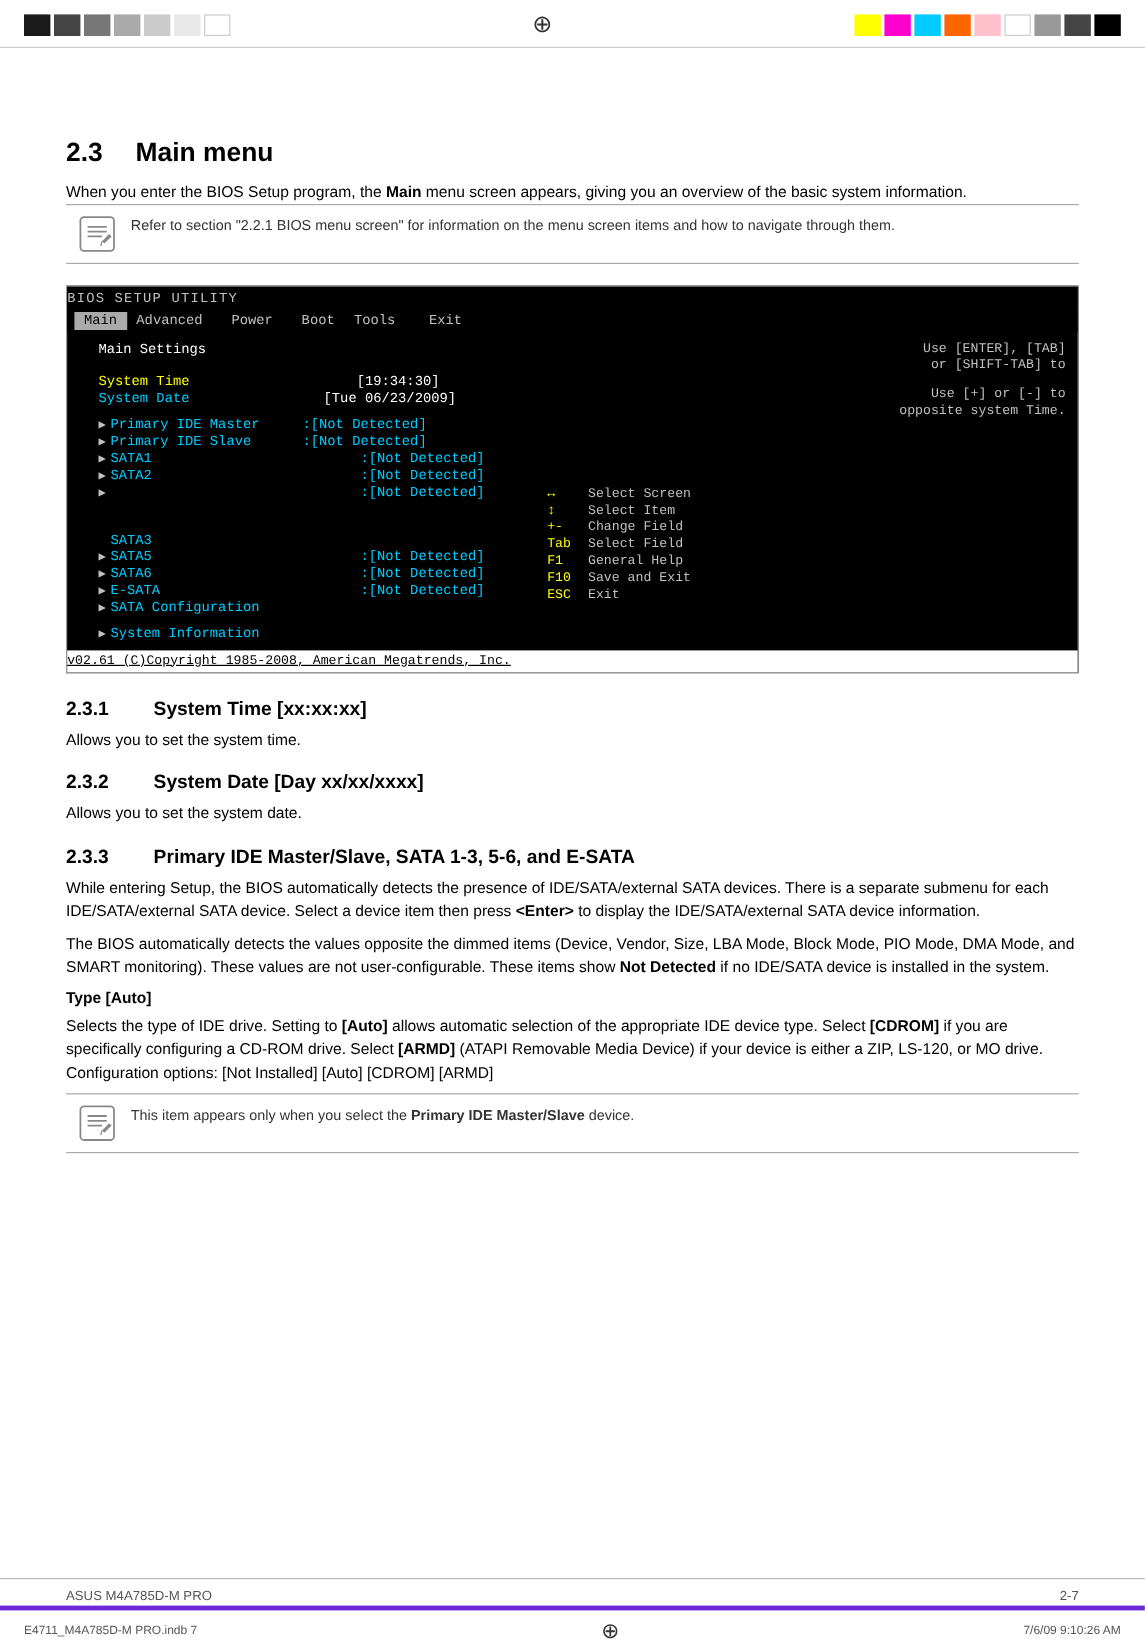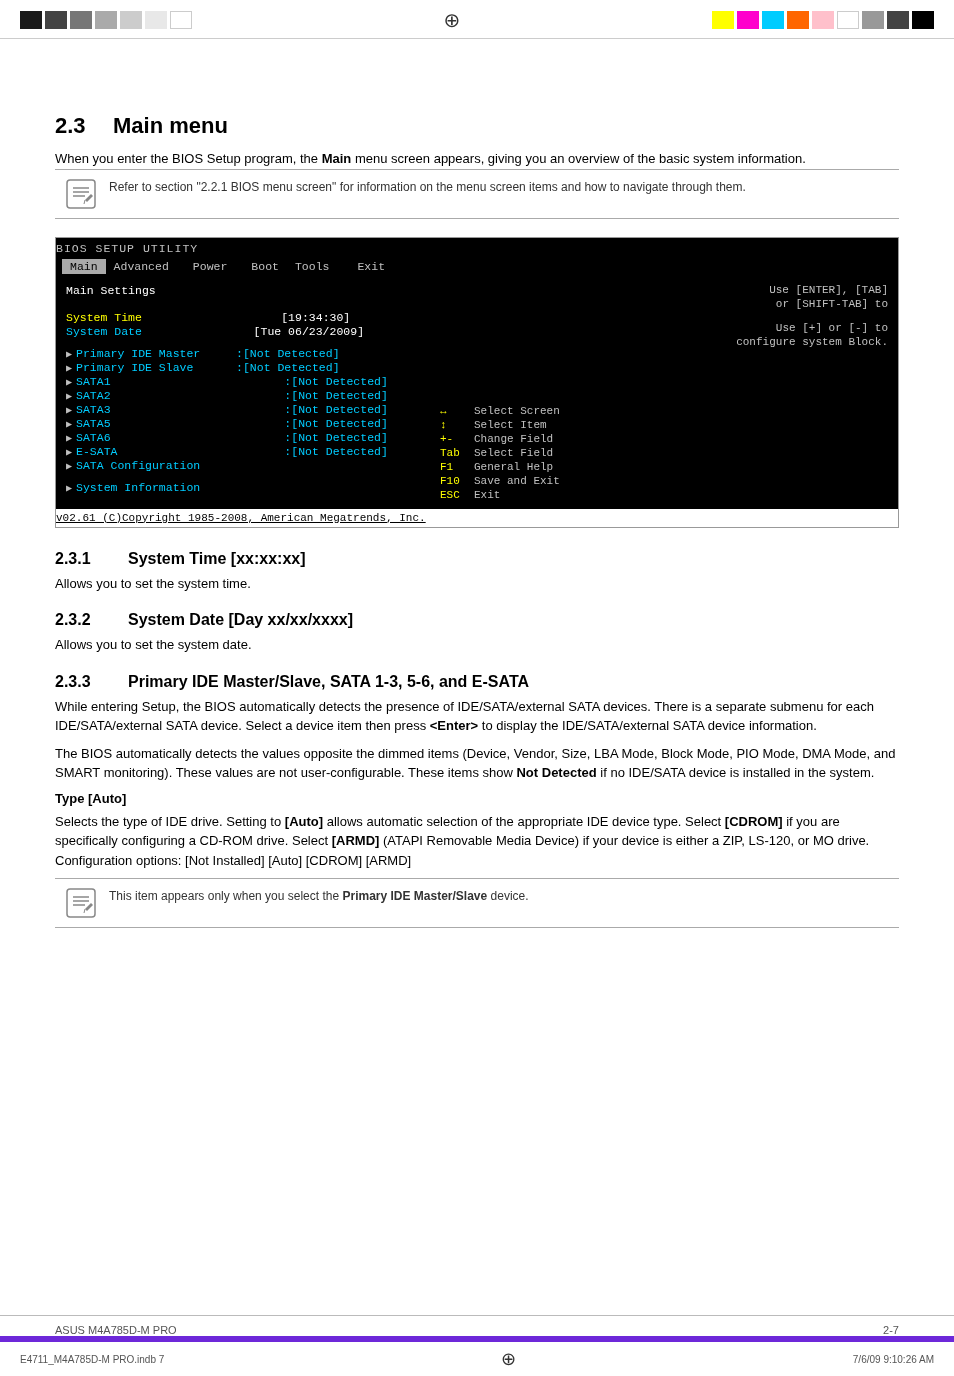--- a/index.html
+++ b/index.html
@@ -56,21 +56,21 @@
     
     .bottom-bar {
       position: absolute;
       bottom: 0;
       left: 0;
       right: 0;
       display: flex;
       align-items: center;
       justify-content: space-between;
       padding: 6px 20px;
-      border-top: 6px solid #6d28d9;
+      border-top: 4px solid #6d28d9;
       font-size: 10px;
       color: #555;
     }
     .bottom-bar .crosshair {
       font-size: 18px;
     }
 
     
     .content {
       padding: 30px 55px 60px 55px;
@@ -144,21 +144,21 @@
       color: #c0c0c0;
       font-size: 11.5px;
     }
     .bios-menu-item.active {
       background: #aaa;
       color: #000;
     }
     .bios-body {
       display: flex;
       flex-direction: row;
-      padding: 4px 0 2px 0;
+      padding: 4px 0 2px 16px;
       min-height: 220px;
     }
     .bios-left {
       flex: 0 0 370px;
       padding: 4px 8px 4px 10px;
       border-right: none;
     }
     .bios-right {
       flex: 1;
       padding: 4px 10px 4px 14px;
@@ -379,21 +379,21 @@
             <span class="bios-item-label" style="color:#0cf;">SATA1</span>
             <span class="bios-item-value" style="color:#0cf;">&nbsp;&nbsp;&nbsp;&nbsp;&nbsp;&nbsp;&nbsp;:[Not Detected]</span>
           </div>
           <div class="bios-item">
             <span class="bios-item-arrow">▶</span>
             <span class="bios-item-label" style="color:#0cf;">SATA2</span>
             <span class="bios-item-value" style="color:#0cf;">&nbsp;&nbsp;&nbsp;&nbsp;&nbsp;&nbsp;&nbsp;:[Not Detected]</span>
           </div>
           <div class="bios-item">
             <span class="bios-item-arrow">▶</span>
-            <span class="bios-item-label" style="color:#0cf;">SATA3</span>
+            <span class="bios-item-label" style="color:#0cf;margin-top:40px;">SATA3</span>
             <span class="bios-item-value" style="color:#0cf;">&nbsp;&nbsp;&nbsp;&nbsp;&nbsp;&nbsp;&nbsp;:[Not Detected]</span>
           </div>
           <div class="bios-item">
             <span class="bios-item-arrow">▶</span>
             <span class="bios-item-label" style="color:#0cf;">SATA5</span>
             <span class="bios-item-value" style="color:#0cf;">&nbsp;&nbsp;&nbsp;&nbsp;&nbsp;&nbsp;&nbsp;:[Not Detected]</span>
           </div>
           <div class="bios-item">
             <span class="bios-item-arrow">▶</span>
             <span class="bios-item-label" style="color:#0cf;">SATA6</span>
@@ -412,21 +412,21 @@
           <div class="bios-item">
             <span class="bios-item-arrow">▶</span>
             <span class="bios-item-label" style="color:#0cf;">System Information</span>
           </div>
         </div>
         <div class="bios-right">
           <div class="bios-help-line">Use [ENTER], [TAB]</div>
           <div class="bios-help-line">or [SHIFT-TAB] to</div>
           <div class="bios-separator"></div>
           <div class="bios-help-line">Use [+] or [-] to</div>
-          <div class="bios-help-line">configure system Block.</div>
+          <div class="bios-help-line">opposite system Time.</div>
           <div style="height: 55px;"></div>
 
           <div class="bios-nav-row">
             <span class="bios-nav-key">↔</span>
             <span>Select Screen</span>
           </div>
           <div class="bios-nav-row">
             <span class="bios-nav-key">↕</span>
             <span>Select Item</span>
           </div>

